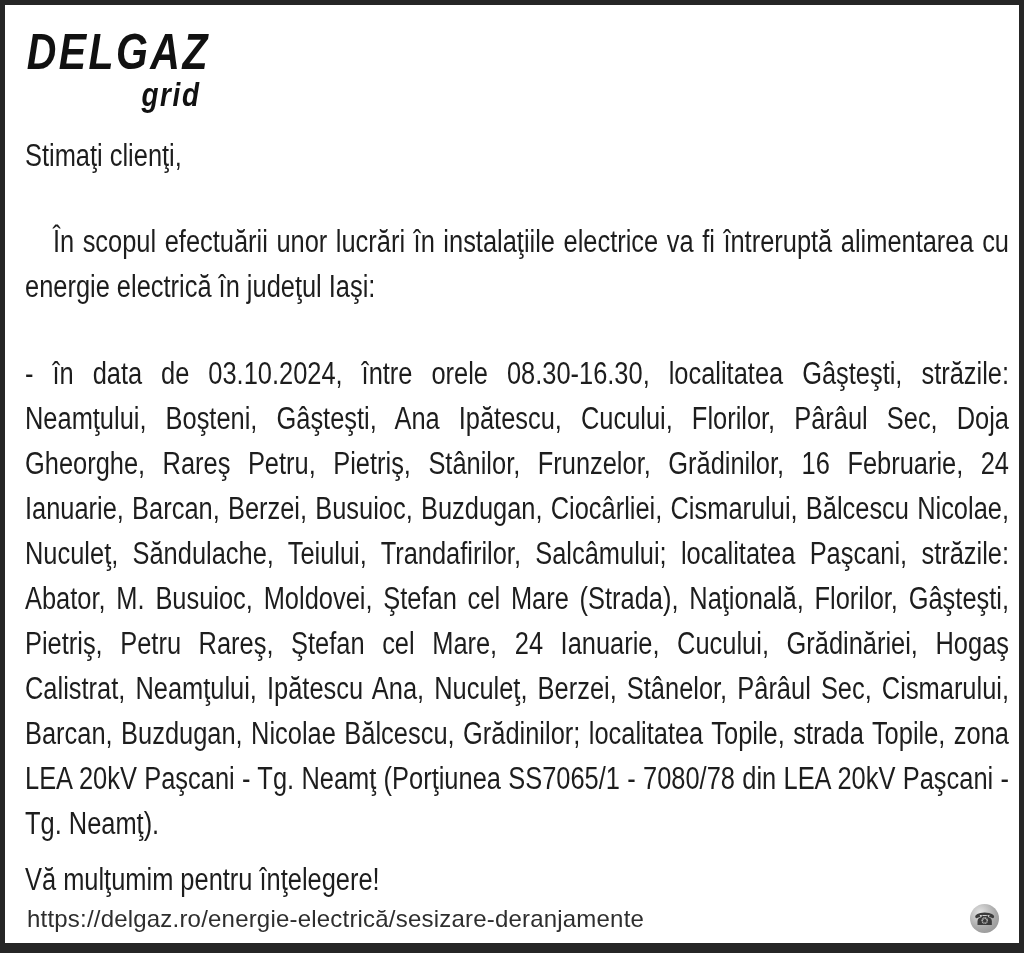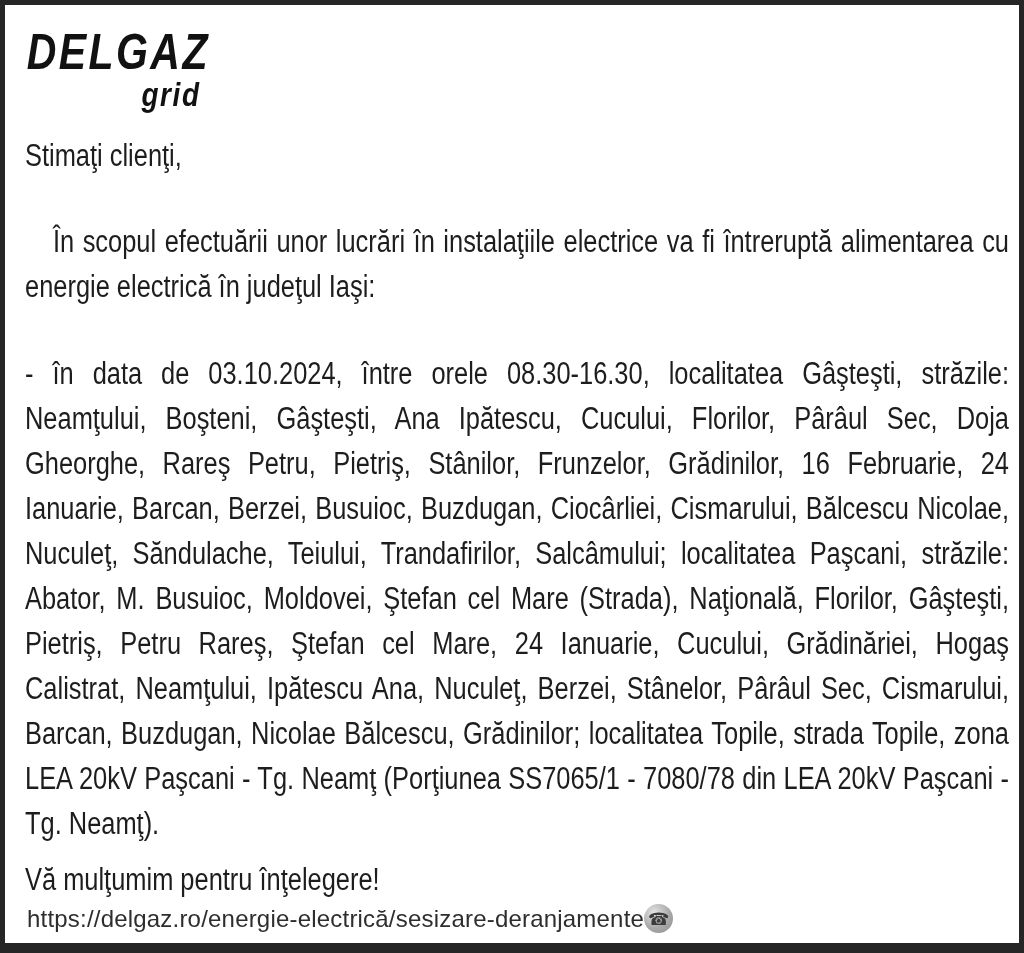--- a/index.html
+++ b/index.html
@@ -45,21 +45,21 @@
     position:absolute;left:0;width:1200px;
     font-size:31px;line-height:45px;
     color:var(--text);
   }
   .greeting{top:128px;}
   .intro{top:214px;text-align:justify;text-indent:34px;}
   .details{top:346px;text-align:justify;}
   .thanks{top:852px;}
   .footer{
     position:absolute;left:22px;right:20px;bottom:10px;
-    display:flex;justify-content:flex-start;align-items:center;
+    display:flex;justify-content:space-between;align-items:center;
   }
   .footer-url{
     font-size:24px;color:var(--footer-text);
     letter-spacing:0.2px;
   }
   .phone-group{display:flex;align-items:center;gap:9px;}
   .phone-icon{
     display:inline-flex;align-items:center;justify-content:center;
     width:29px;height:29px;border-radius:50%;
     background:radial-gradient(circle at 35% 30%, #e4e4e4 0%, var(--icon-bg) 55%, #8d8d8d 100%);

